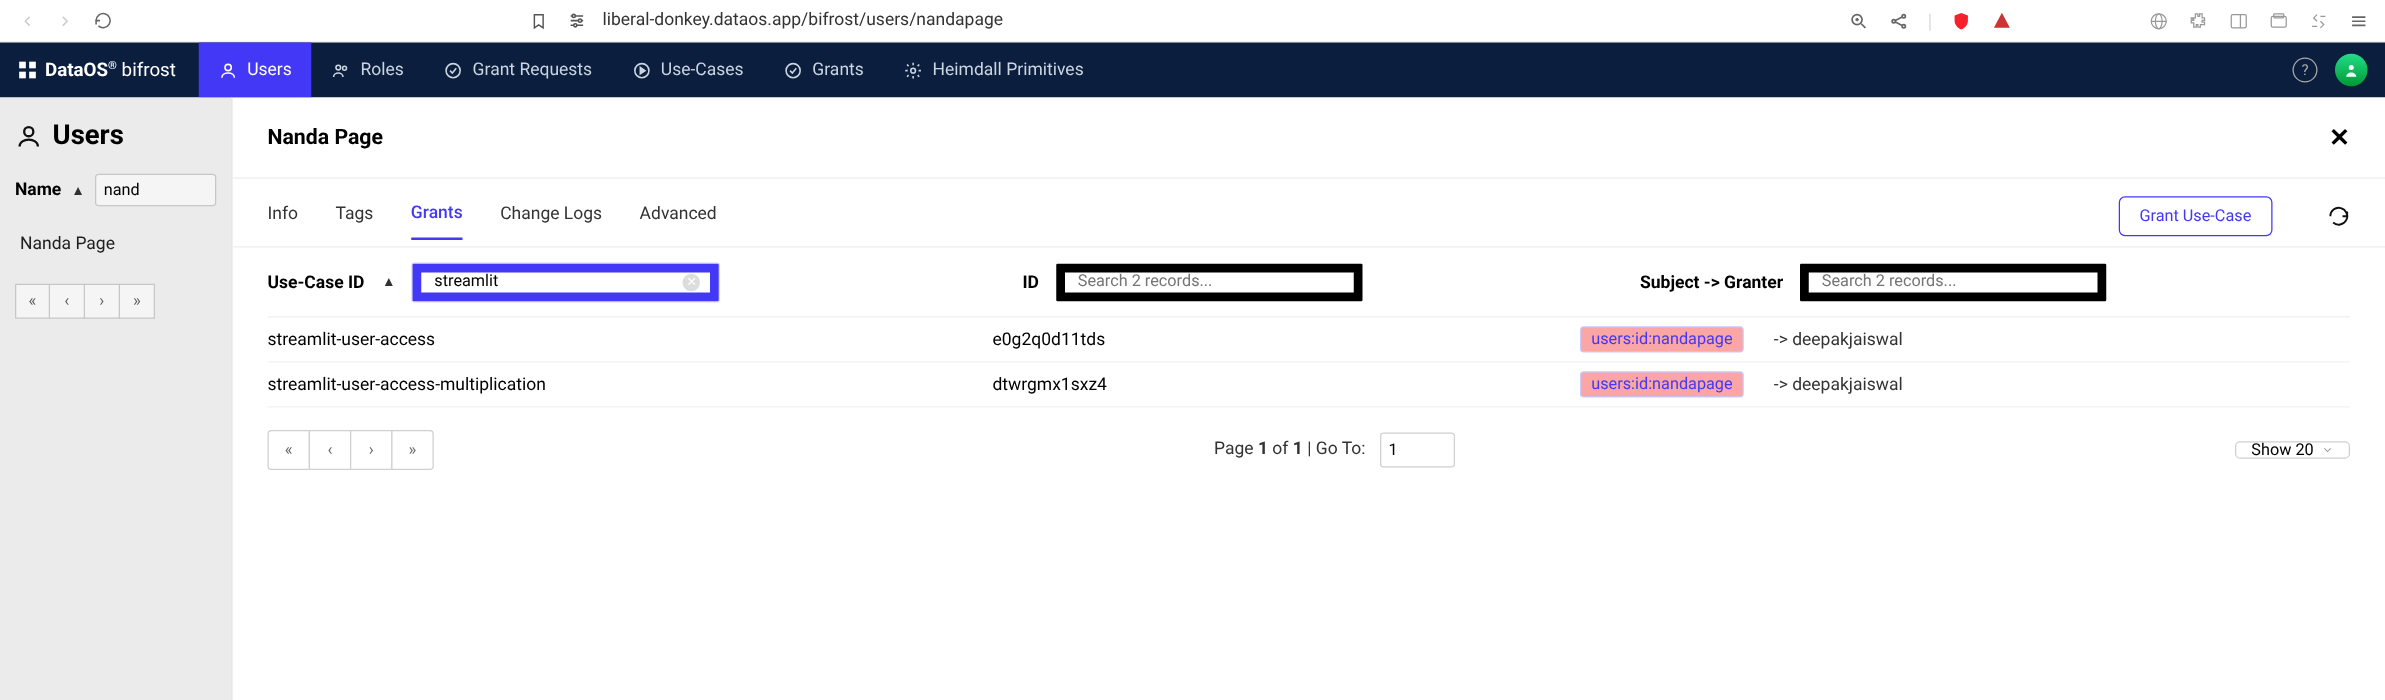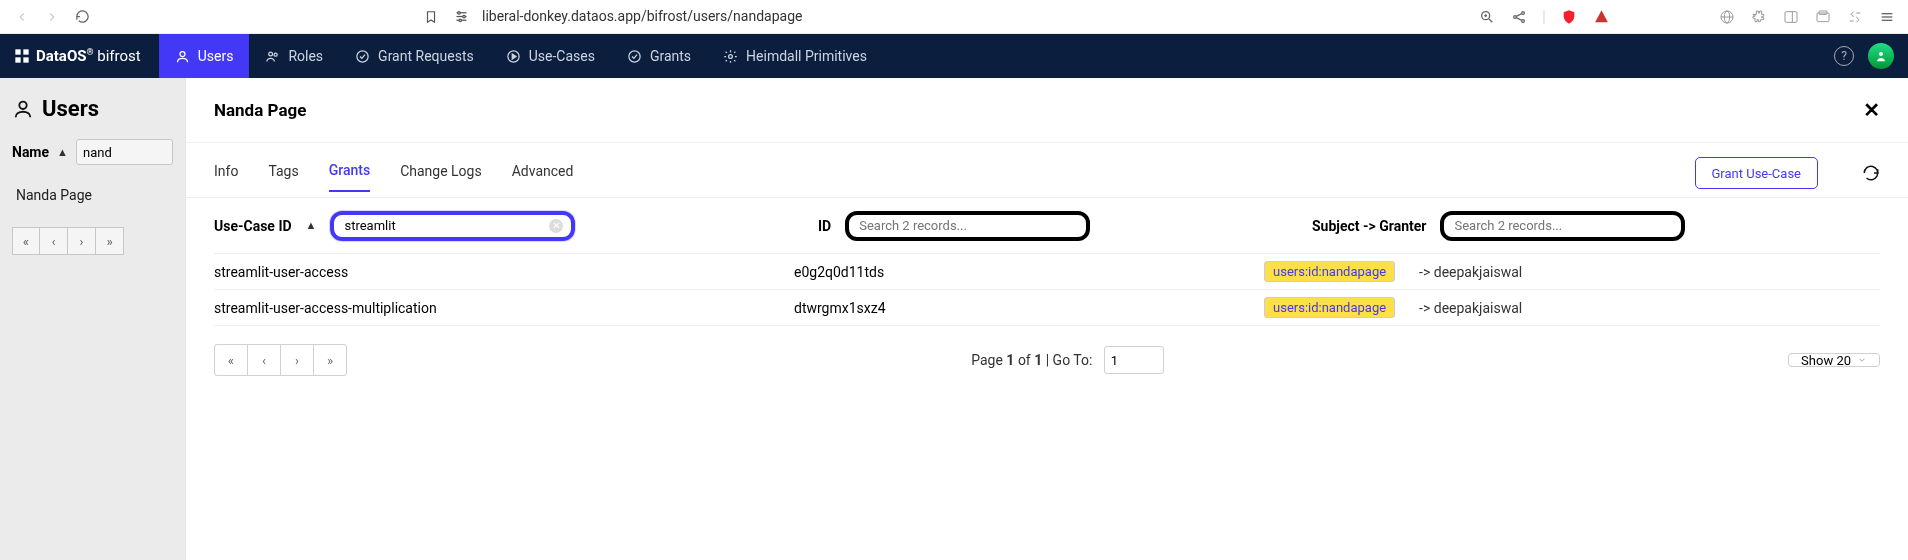--- a/index.html
+++ b/index.html
@@ -49,27 +49,27 @@
 .grant-btn { height:32px; padding:0 16px; border:1px solid #4338f5; color:#4338f5; background:#fff; border-radius:5px; font-size:13px; cursor:pointer; margin-bottom:8px; }
 .refresh-ic { font-size:18px; color:#222; cursor:pointer; margin-left:14px; margin-bottom:8px; }
 
 .table-wrap { padding:0 28px; }
 .thead { display:flex; align-items:center; height:56px; border-bottom:1px solid #eee;gap:24px; }
 .col1 { width:580px; display:flex; align-items:center; gap:14px; }
 .col2 { width:470px; display:flex; align-items:center; gap:14px; }
 .col3 { flex:1; display:flex; align-items:center; gap:14px; }
 .th-label { font-size:14px; font-weight:700; }
 .sort-up { font-size:11px; color:#333; }
-.filter-input { flex:0 0 245px; height:30px; padding:0 10px; border:4px solid #000000; border-radius:12px; font-size:13px; position:relative; }
+.filter-input { flex:0 0 245px; height:30px; padding:0 10px; border:7px solid #000000; border-radius:1px; font-size:13px; position:relative; }
 .filter-input.active { border-color:#4338f5; box-shadow:0 0 0 1px rgba(67,56,245,0.2); }
 .filter-input input { border:none; outline:none; width:100%; height:100%; font-size:13px; background:transparent; }
 .clear-x { position:absolute; right:8px; top:50%; transform:translateY(-50%); width:14px; height:14px; border-radius:50%; background:#ddd; color:#fff; font-size:10px; display:flex; align-items:center; justify-content:center; cursor:pointer; }
 
 .trow { display:flex; align-items:center; height:36px; border-bottom:1px solid #f2f2f2; font-size:14px; }
-.tag-link { display:inline-block; padding:2px 8px; border:1px solid #c6c8ff; background:#fde047; color:#4338f5; border-radius:3px; font-size:13px; cursor:pointer; }
+.tag-link { display:inline-block; padding:2px 8px; border:1px solid #c6c8ff; background:#fca5a5; color:#4338f5; border-radius:3px; font-size:13px; cursor:pointer; }
 .arrow-granter { margin-left:10px; color:#333; }
 
 .table-footer { display:flex; align-items:center; padding:18px 28px; }
 .footer-pager { display:flex; }
 .footer-pager button { width:34px; height:32px; border:1px solid #d0d0d0; background:#fff; color:#666; cursor:pointer; display:flex; align-items:center; justify-content:center; border-radius:3px; }
 .footer-pager button + button { margin-left:-1px; border-radius:0; }
 .footer-pager button:first-child { border-radius:3px 0 0 3px; }
 .footer-pager button:last-child { border-radius:0 3px 3px 0; }
 .footer-center { flex:1; text-align:center; font-size:14px; color:#333; }
 .footer-center b { font-weight:700; }

